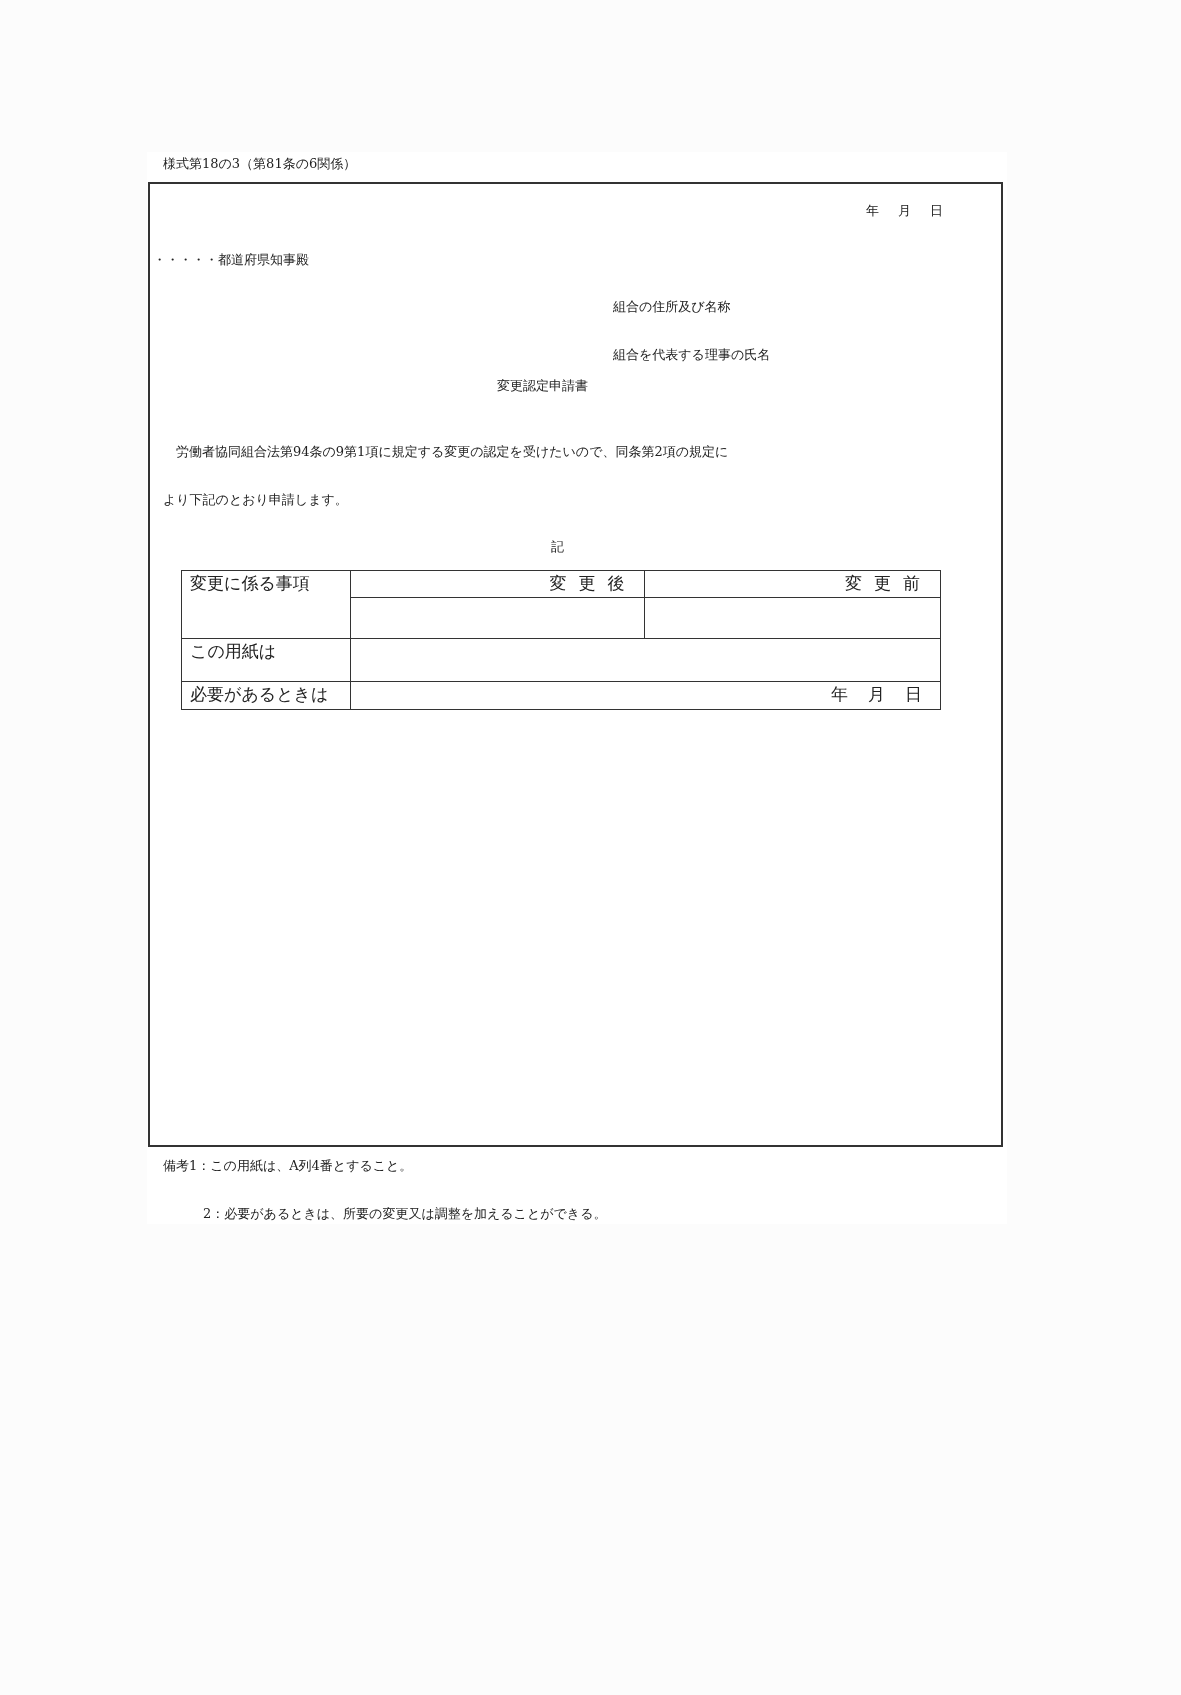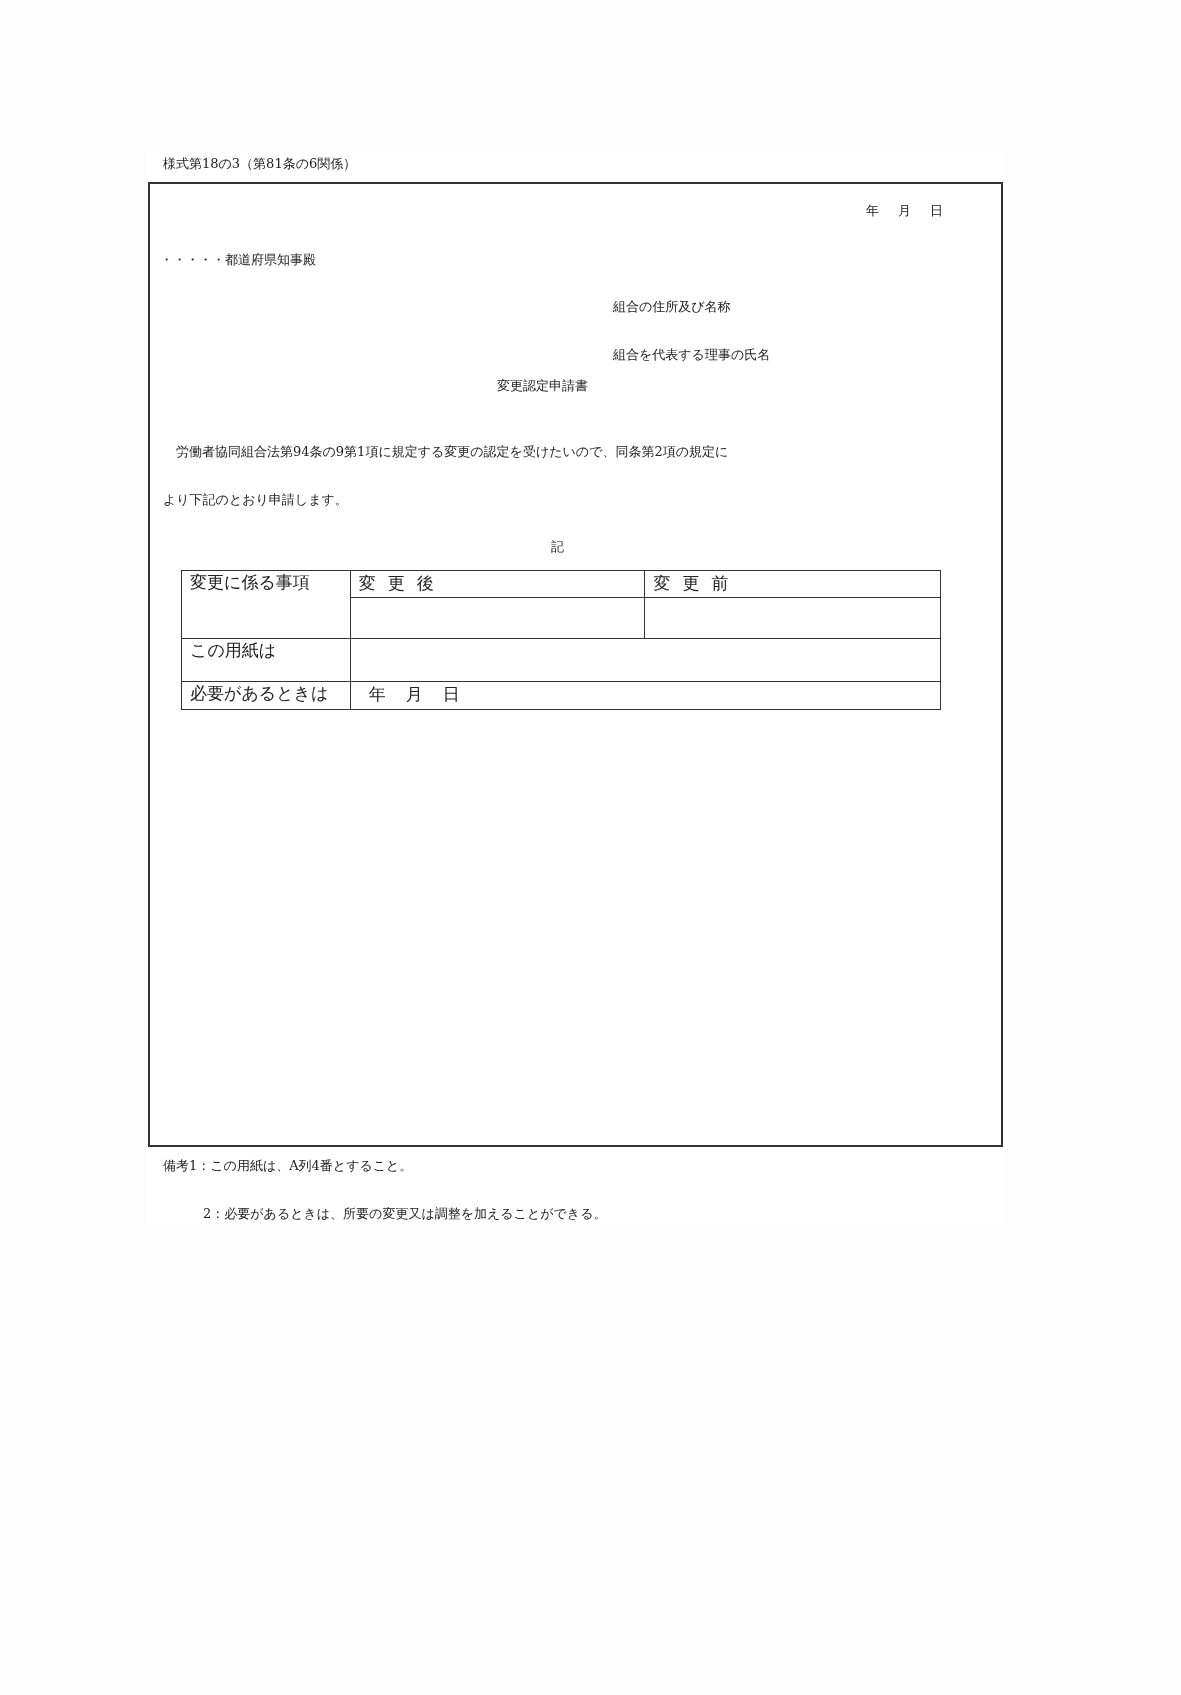--- a/index.html
+++ b/index.html
@@ -41,21 +41,21 @@
     box-sizing: border-box;
   }
   .txt {
     position: absolute;
     font-size: 13px;
     line-height: 24px;
     white-space: nowrap;
   }
   .date-top { left: 866px; top: 199px; word-spacing: 0; }
   .date-top span { display: inline-block; margin-right: 19px; }
-  .addressee { left: 160px; top: 248px; text-align: right; }
+  .addressee { left: 153px; top: 248px; text-align: right; }
   .applicant-address { left: 613px; top: 295px; }
   .applicant-rep { left: 613px; top: 343px; text-align: center; }
   .doc-title { left: 497px; top: 374px; }
   .body-line1 { left: 163px; top: 440px; }
   .body-line2 { left: 163px; top: 488px; }
   .ki { left: 551px; top: 535px; }
 
   table.detail {
     position: absolute;
     left: 181px;
@@ -64,24 +64,24 @@
     border-collapse: collapse;
     font-size: 17px;
   }
   table.detail td {
     border: 1.5px solid #333;
     padding: 0 8px;
     vertical-align: top;
     line-height: 24px;
     box-sizing: border-box;
   }
-  .c-label { width: 169px; font-family: Liberation Serif, serif; }
+  .c-label { width: 169px; }
   .c-after { width: 295px; }
   .c-before { width: 296px; }
-  .center { text-align: left; border-radius: 13px; }
+  .center { text-align: right; border-radius: 13px; }
   .row-head td { height: 27px; }
   .row-blank td { height: 41px; }
   .row-reason td { height: 43px; }
   .row-date td { height: 28px; }
   .spaced { letter-spacing: 12px; }
   .date-cell span { display: inline-block; margin: 0 10px; }
 
   .note1 { left: 163px; top: 1154px; }
   .note2 { left: 203px; top: 1202px; }
 </style>

